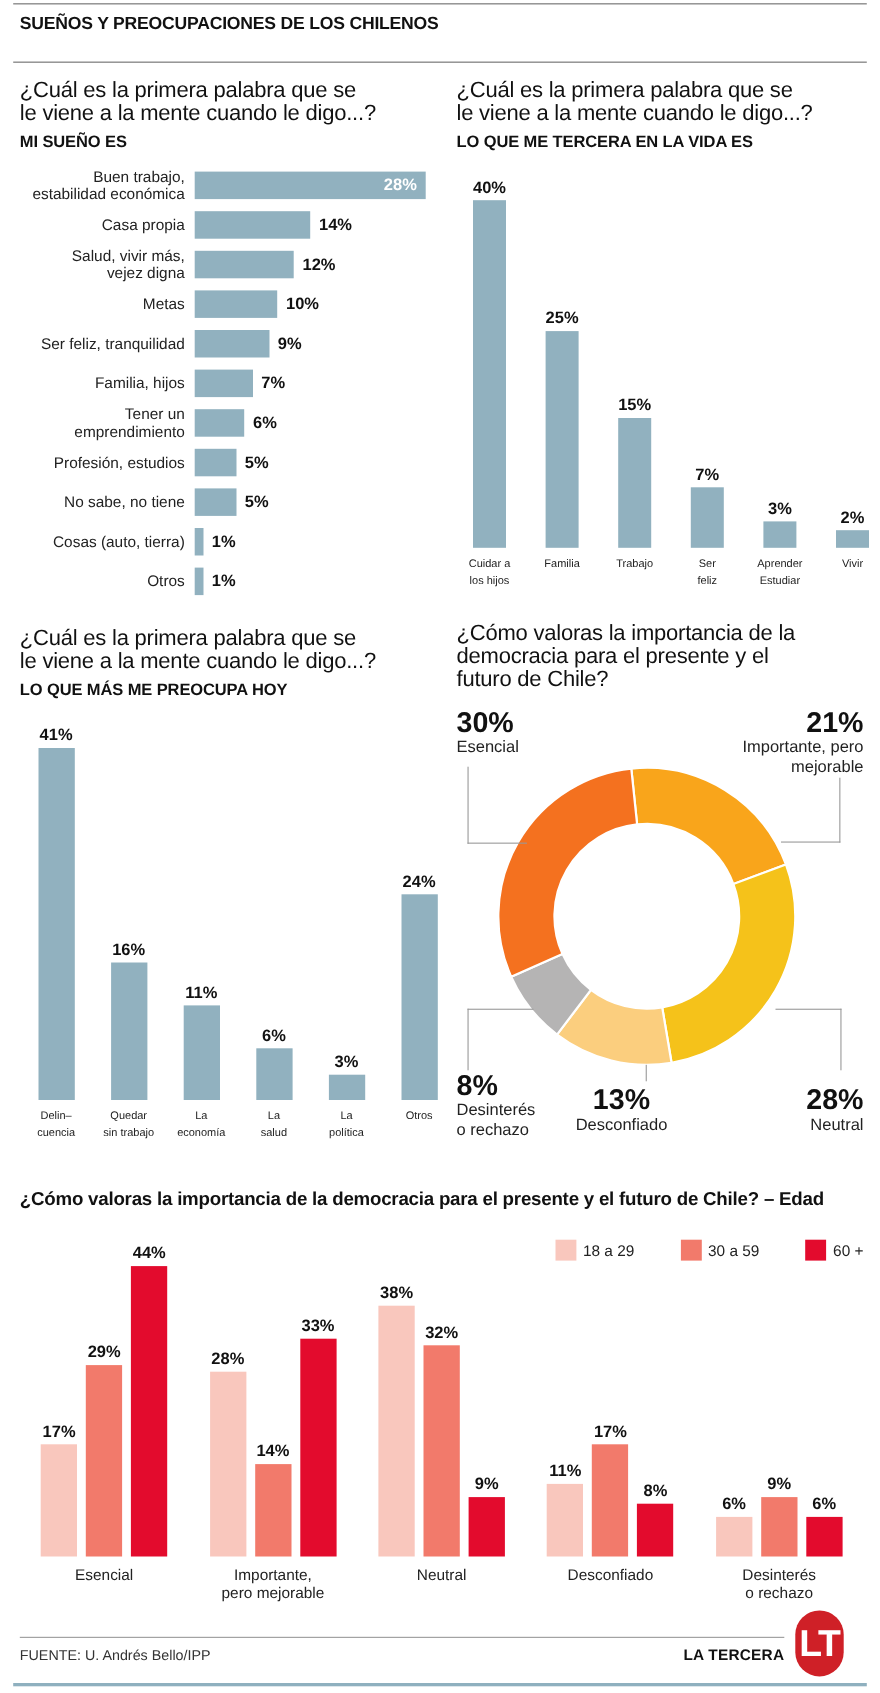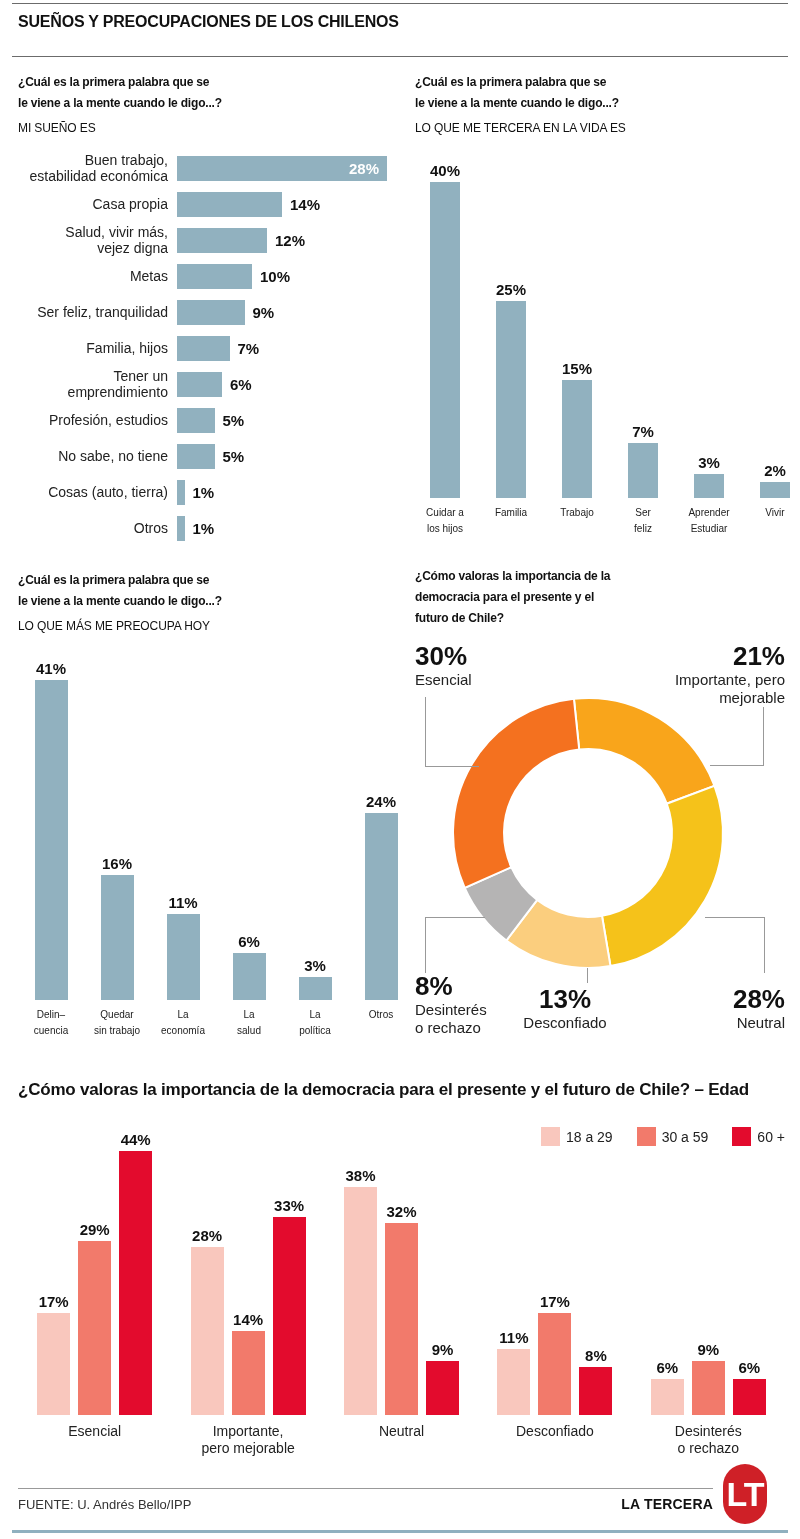--- a/index.html
+++ b/index.html
@@ -5,22 +5,22 @@
   html,body{margin:0;padding:0;background:#fff;}
   #canvas{position:relative;width:800px;height:1539px;background:#fff;overflow:hidden;
           font-family:"Liberation Sans","DejaVu Sans",sans-serif;color:#1a1a1a;}
   .rule{position:absolute;border-top:1px solid #6b6b6b;}
   #rule-top{left:12px;top:3px;width:776px;}
   #main-title{position:absolute;left:18px;top:13px;margin:0;font-size:16px;font-weight:bold;
               letter-spacing:-0.2px;color:#111;}
   #rule-header{left:12px;top:56px;width:776px;}
 
   .qblock{position:absolute;}
-  .q{font-size:12px;font-weight:bold;line-height:21px;letter-spacing:-0.2px;color:#111;}
-  .sub{font-size:12px;font-weight:normal;margin-top:7px;letter-spacing:-0.1px;color:#111;}
+  .q{font-size:20px;font-weight:normal;line-height:21px;letter-spacing:-0.2px;color:#111;}
+  .sub{font-size:15px;font-weight:bold;margin-top:7px;letter-spacing:-0.1px;color:#111;}
 
   
   #hchart{position:absolute;left:18px;top:150px;width:372px;}
   .hrow{display:flex;align-items:center;height:36px;}
   .hlabel{width:150px;text-align:right;padding-right:9px;font-size:14px;line-height:16px;color:#222;}
   .hzone{flex:1;display:flex;align-items:center;height:25px;}
   .hbar{height:25px;position:relative;flex:none;}
   .hval{font-weight:bold;font-size:15px;margin-left:8px;color:#111;white-space:nowrap;}
   .hval.inside{position:absolute;right:8px;top:50%;transform:translateY(-50%);color:#fff;margin:0;}
 
@@ -47,21 +47,21 @@
   .lead{position:absolute;}
   #lead-esencial{left:425px;top:697px;width:53px;height:69px;border-left:1px solid #999;border-bottom:1px solid #999;}
   #lead-importante{left:710px;top:707px;width:53px;height:58px;border-right:1px solid #999;border-bottom:1px solid #999;}
   #lead-desinteres{left:425px;top:917px;width:59px;height:55px;border-left:1px solid #999;border-top:1px solid #999;}
   #lead-desconfiado{left:587px;top:968px;width:0;height:15px;border-left:1px solid #999;}
   #lead-neutral{left:705px;top:917px;width:59px;height:55px;border-right:1px solid #999;border-top:1px solid #999;}
 
   
   #bottom-title{position:absolute;left:18px;top:1080px;width:770px;font-size:17px;font-weight:bold;
                 letter-spacing:-0.2px;color:#111;}
-  #legend{position:absolute;right:15px;top:1127px;display:flex;gap:24px;align-items:center;}
+  #legend{position:absolute;right:15px;top:1127px;display:flex;gap:42px;align-items:center;}
   .lg-item{display:flex;align-items:center;gap:6px;}
   .lg-sw{width:19px;height:19px;display:inline-block;}
   .lg-tx{font-size:14px;color:#222;}
   #gchart{position:absolute;left:18px;top:1127px;width:767px;display:flex;}
   .ggroup{flex:1;display:flex;flex-direction:column;align-items:center;}
   .gplot{display:flex;align-items:flex-end;justify-content:center;gap:8px;width:100%;}
   .gcol{display:flex;flex-direction:column;align-items:center;justify-content:flex-end;}
   .gbar{width:33px;flex:none;}
   .gcat{font-size:14px;line-height:17px;text-align:center;margin-top:8px;color:#222;}
 

